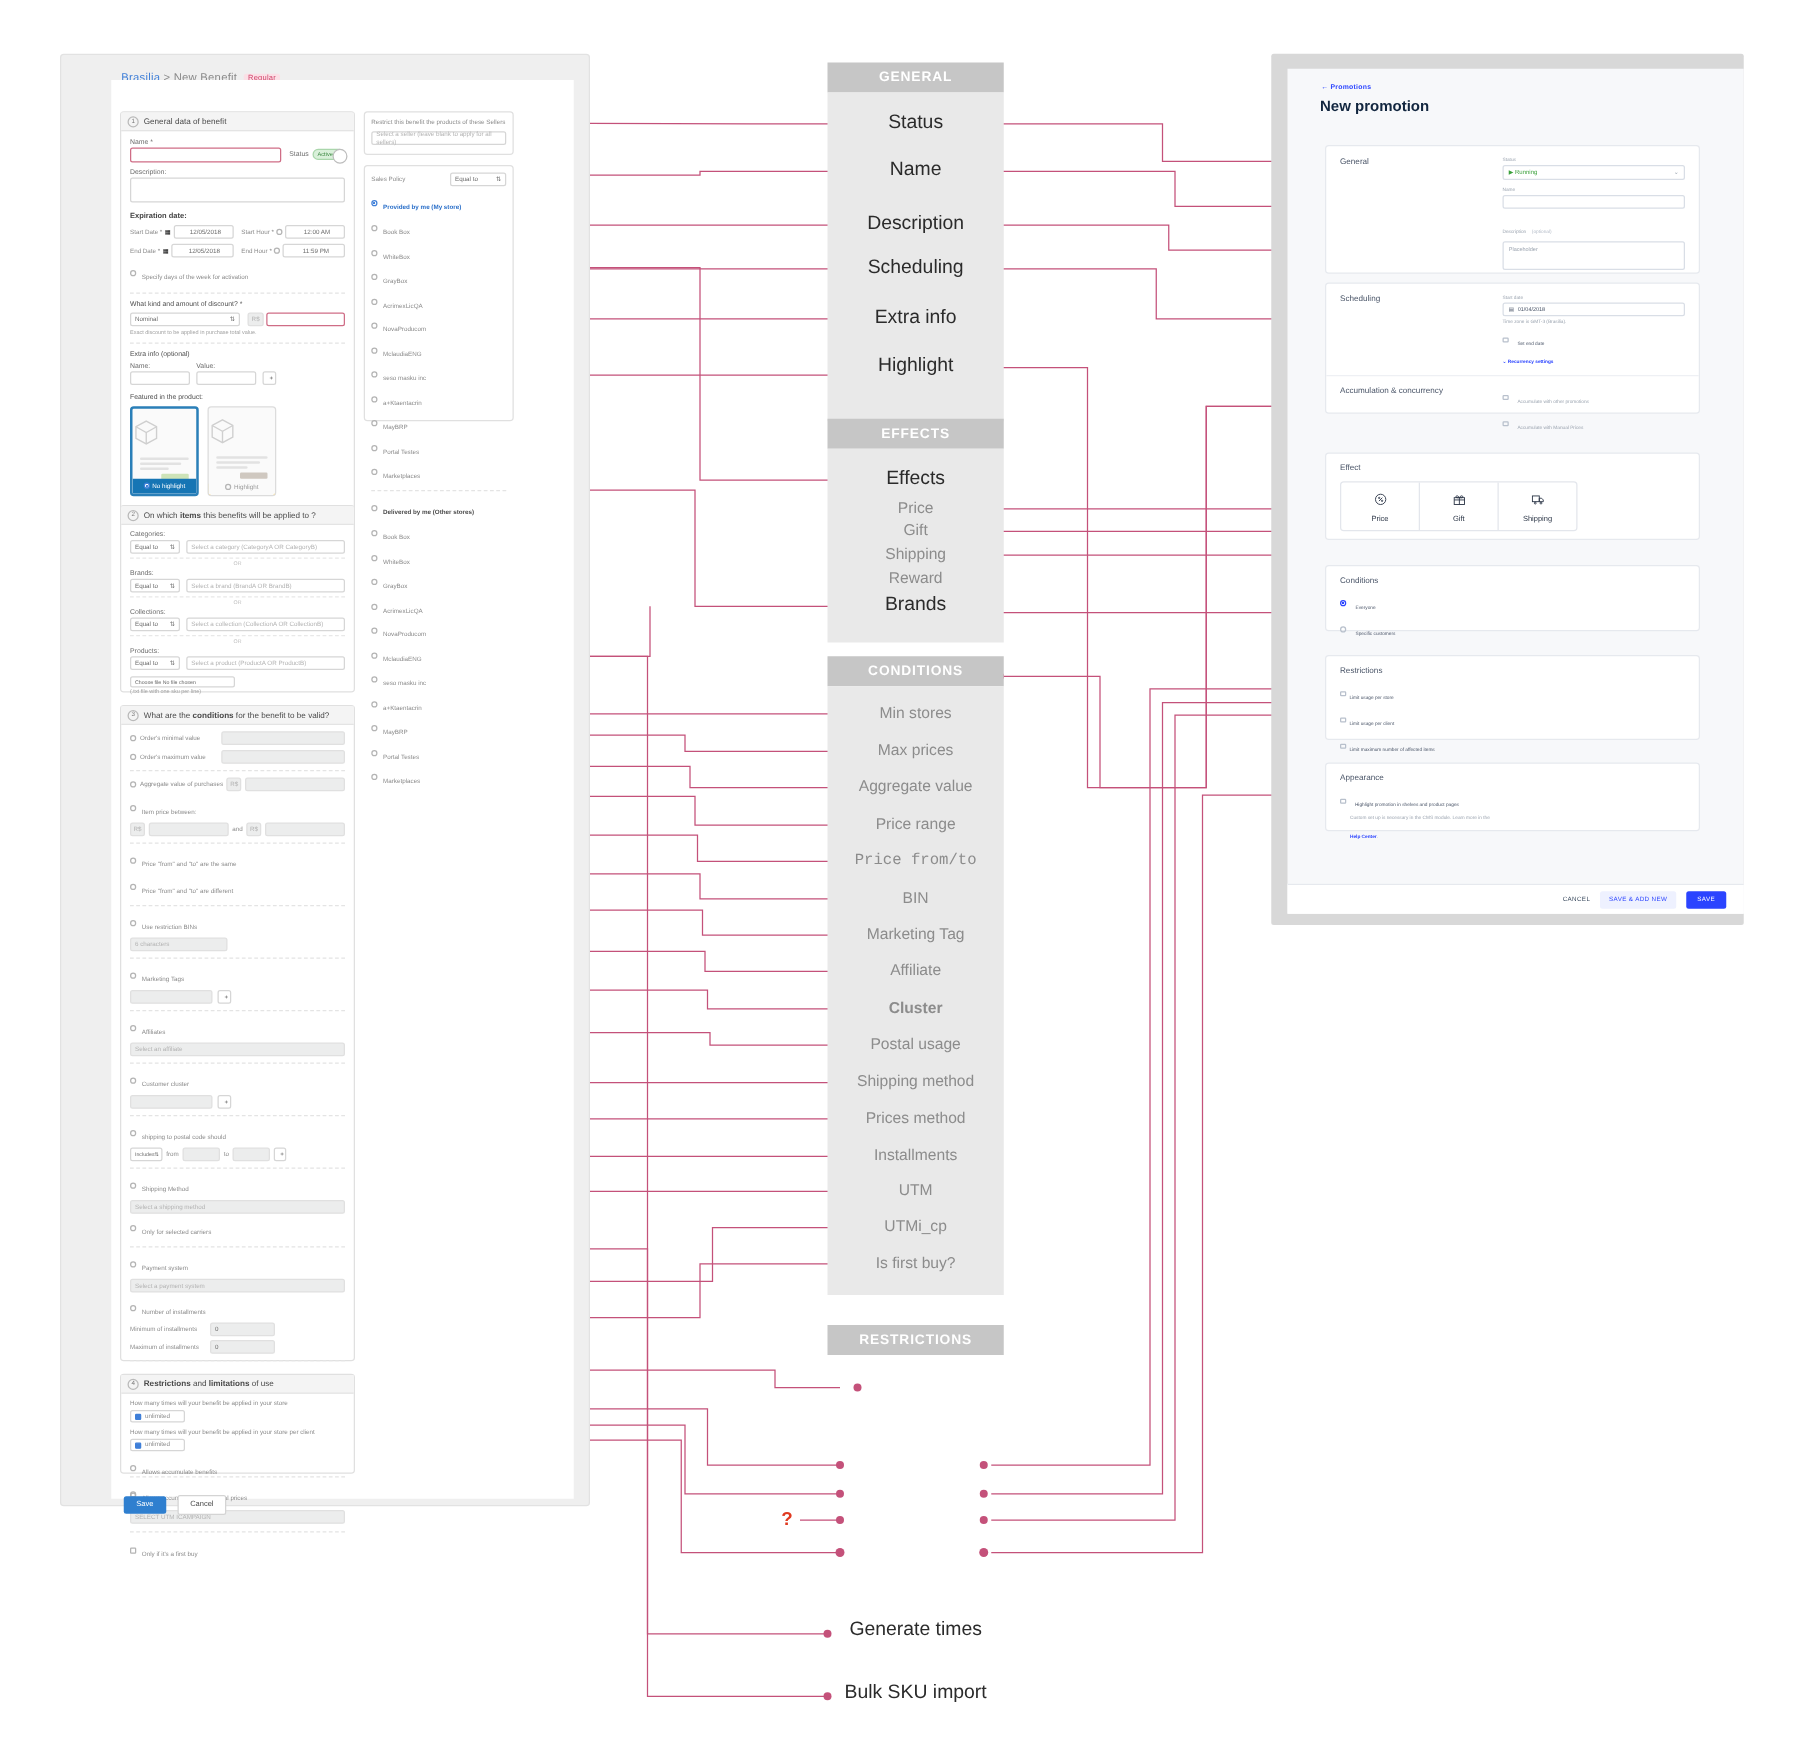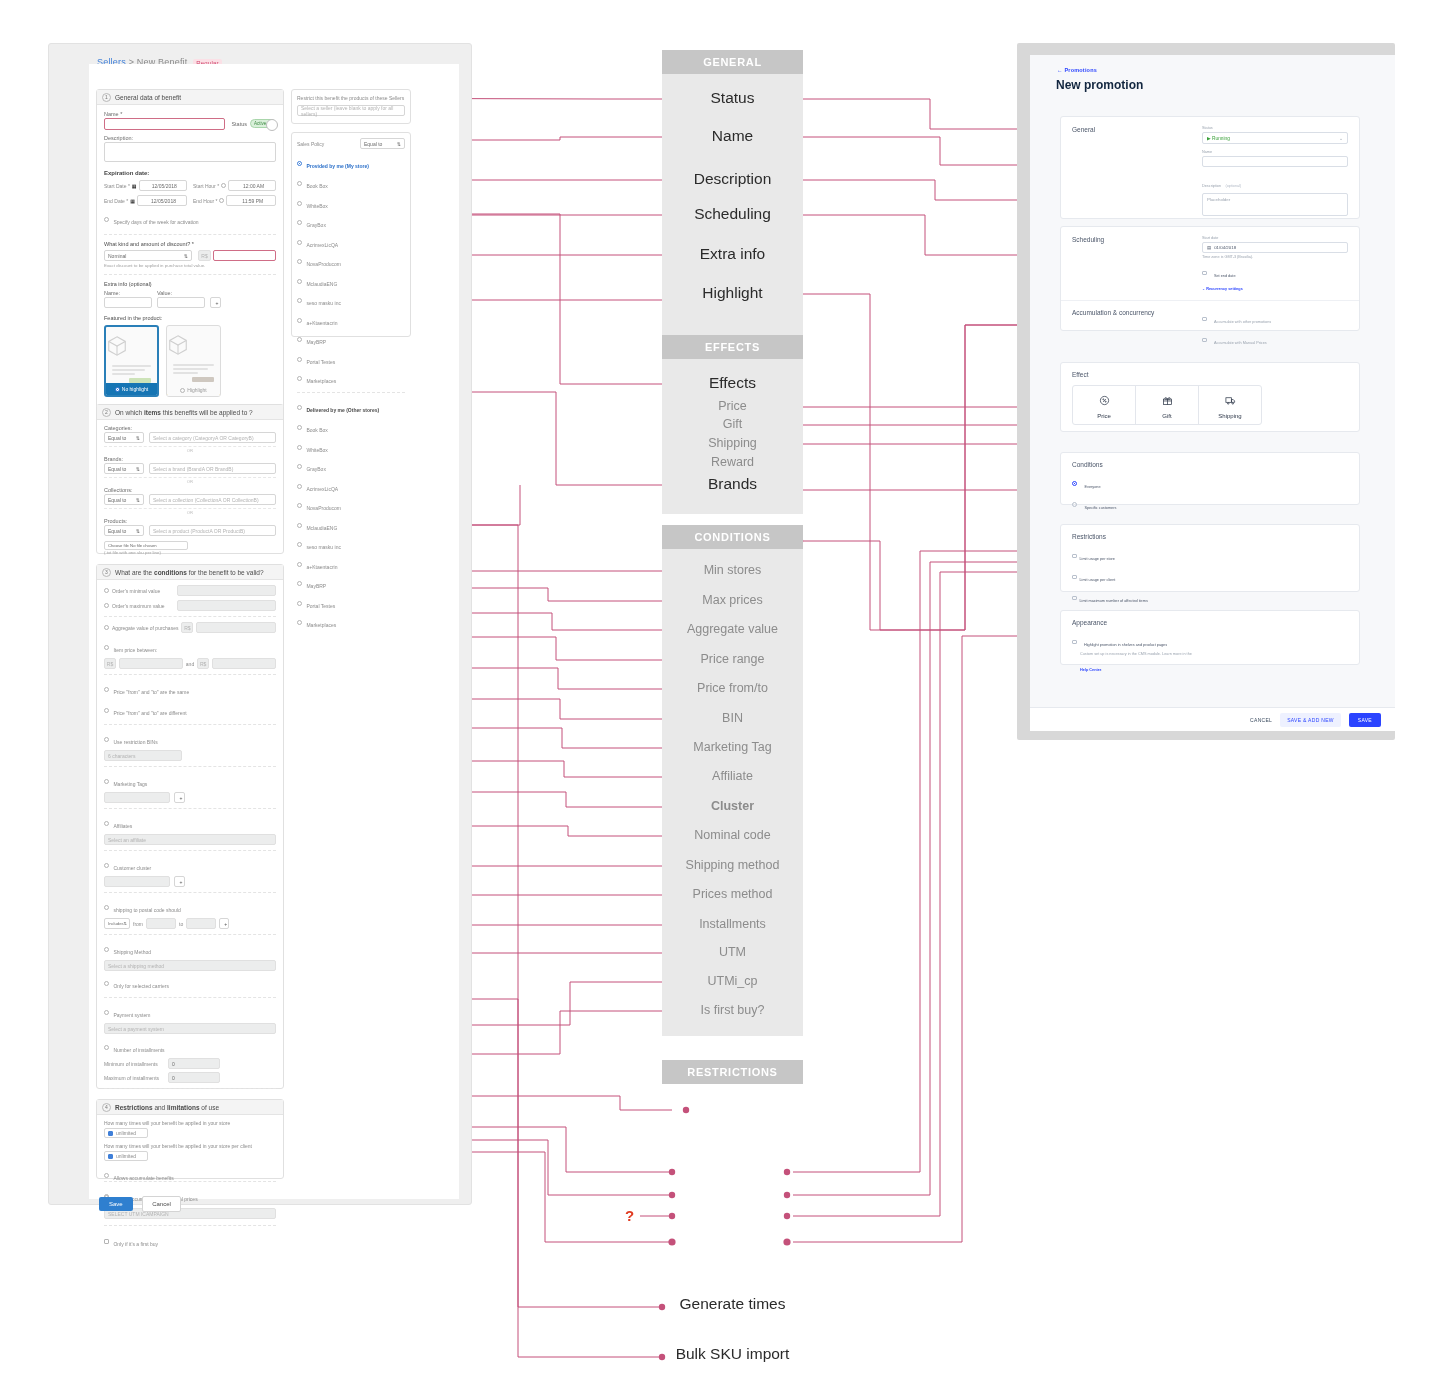--- a/index.html
+++ b/index.html
@@ -285,21 +285,21 @@
       <circle cx="1063" cy="490" r="3.2"></circle>
       <circle cx="1062" cy="551" r="3.2"></circle>
         <circle cx="1062" cy="562" r="3.2"></circle>
       <circle cx="1062" cy="572" r="3.2"></circle>
         <circle cx="1062" cy="636" r="3.2"></circle>
     </g>
   </svg>
 
   <div class="left-shell">
     <div class="bcrumb">
-      <span>Sellers</span>
+      <span>Brasilia</span>
       <span class="sep">&gt;</span>
       <span class="cur">New Benefit</span>
       <span class="tag">Regular</span>
     </div>
 
     <div class="left-inner">
 
       <div class="card" style="left:7px; top:25px; width:188px; height:335px;">
         <div class="card-hd">
           <span class="stepnum">1</span>
@@ -706,26 +706,26 @@
           <div class="mitem big" style="position: absolute; left: 0px; right: 0px; top: 116px;">Brands</div>
         </div>
       </div>
       <div class="group" style="top: 525px;">
         <div class="group-hd">CONDITIONS</div>
         <div class="group-body" style="height: 487px; position: relative;">
           <div class="mitem sub" style="position: absolute; left: 0px; right: 0px; top: 14px;">Min stores</div>
           <div class="mitem sub" style="position: absolute; left: 0px; right: 0px; top: 44px;">Max prices</div>
           <div class="mitem sub" style="position: absolute; left: 0px; right: 0px; top: 73px;">Aggregate value</div>
           <div class="mitem sub" style="position: absolute; left: 0px; right: 0px; top: 103px;">Price range</div>
-          <div class="mitem sub" style="position: absolute; left: 0px; right: 0px; top: 132px;">Price from/to</div>
+          <div class="mitem sub" style="position: absolute; left: 0px; right: 0px; top: 132px; font-family: Liberation Mono, monospace;">Price from/to</div>
           <div class="mitem sub" style="position: absolute; left: 0px; right: 0px; top: 162px;">BIN</div>
           <div class="mitem sub" style="position: absolute; left: 0px; right: 0px; top: 191px;">Marketing Tag</div>
           <div class="mitem sub" style="position: absolute; left: 0px; right: 0px; top: 220px;">Affiliate</div>
           <div class="mitem sub" style="position: absolute; left: 0px; right: 0px; top: 250px; font-weight: bold;">Cluster</div>
-          <div class="mitem sub" style="position: absolute; left: 0px; right: 0px; top: 279px;">Nominal code</div>
+          <div class="mitem sub" style="position: absolute; left: 0px; right: 0px; top: 279px;">Postal usage</div>
           <div class="mitem sub" style="position: absolute; left: 0px; right: 0px; top: 309px;">Shipping method</div>
           <div class="mitem sub" style="position: absolute; left: 0px; right: 0px; top: 338px;">Prices method</div>
           <div class="mitem sub" style="position: absolute; left: 0px; right: 0px; top: 368px;">Installments</div>
           <div class="mitem sub" style="position: absolute; left: 0px; right: 0px; top: 396px;">UTM</div>
           <div class="mitem sub" style="position: absolute; left: 0px; right: 0px; top: 425px;">UTMi_cp</div>
           <div class="mitem sub" style="position: absolute; left: 0px; right: 0px; top: 454px;">Is first buy?</div>
         </div>
       </div>
       <div class="group" style="top: 1060px;">
         <div class="group-hd">RESTRICTIONS</div>

